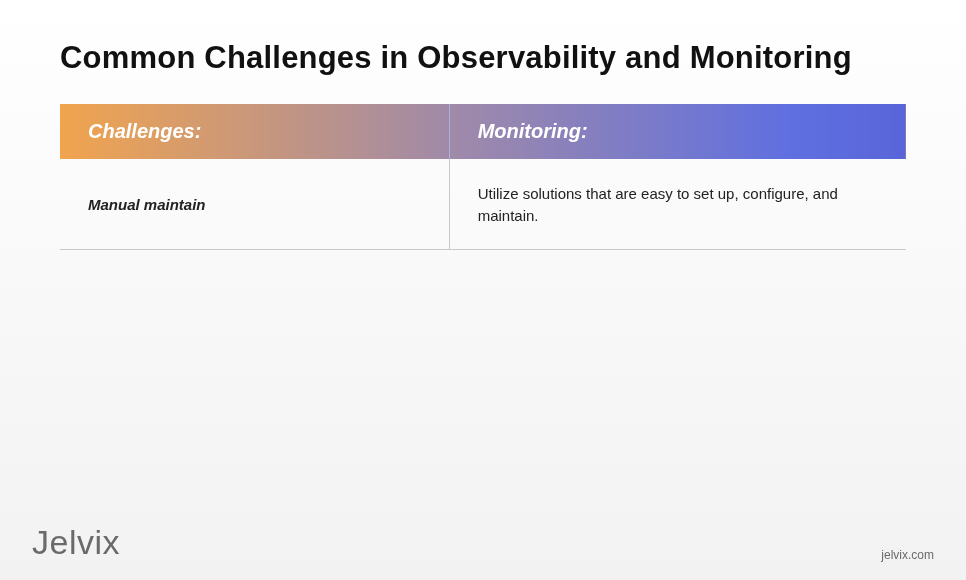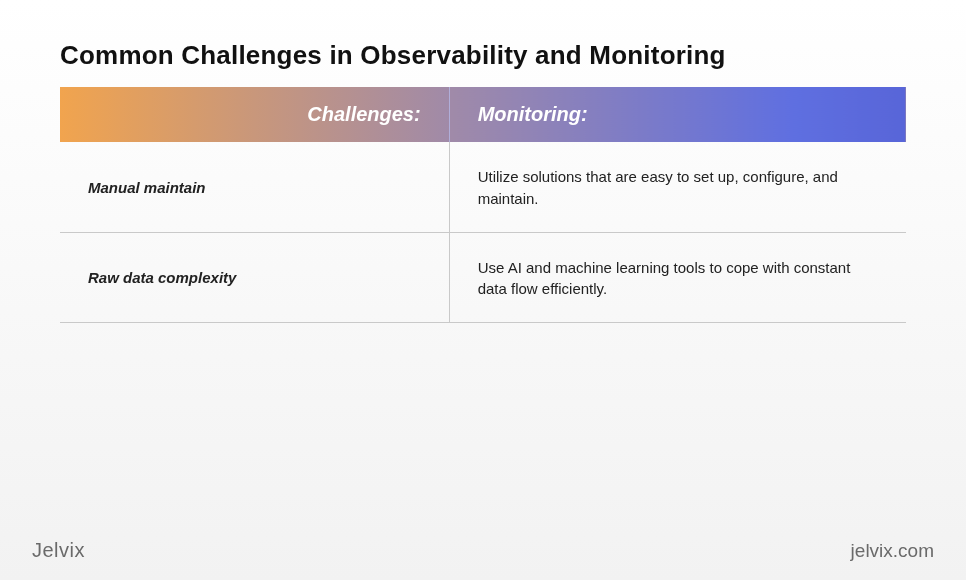--- a/index.html
+++ b/index.html
@@ -8,25 +8,25 @@
     height: 580px;
     background: linear-gradient(180deg, #ffffff 0%, #f2f2f2 100%);
     font-family: -apple-system, BlinkMacSystemFont, "Segoe UI", Helvetica, Arial, sans-serif;
     position: relative;
     overflow: hidden;
   }
   .container {
     padding: 40px 60px 0 60px;
   }
   .title {
-    font-size: 26px;
+    font-size: 31px;
     font-weight: 700;
     color: #111;
     letter-spacing: 0.2px;
-    margin-bottom: 16px;
+    margin-bottom: 28px;
   }
   .table {
     width: 100%;
     border-collapse: collapse;
     background: transparent;
   }
   .header-row {
     height: 55px;
   }
   .header-cell {
@@ -35,21 +35,20 @@
     font-weight: 700;
     font-style: italic;
     color: #ffffff;
     text-align: left;
     vertical-align: middle;
   }
   .header-cell.left {
     background: linear-gradient(90deg, #f1a44e 0%, #a08aa8 100%);
     border-right: 1px solid rgba(255,255,255,0.4);
     width: 46%;
-    text-align: right;
   }
   .header-cell.right {
     background: linear-gradient(90deg, #a08aa8 0%, #5f6fe0 75%, #5865d8 100%);
     width: 54%;
   }
   .body-row {
   }
   .body-cell {
     padding: 24px 28px 22px 28px;
     font-size: 15px;
@@ -72,26 +71,26 @@
     bottom: 18px;
     left: 32px;
     right: 32px;
     display: flex;
     justify-content: space-between;
     align-items: flex-end;
     color: #6a6a6a;
   }
   .logo {
     font-family: "Trebuchet MS", "Segoe UI", sans-serif;
-    font-size: 20px;
+    font-size: 34px;
     letter-spacing: 0.5px;
     color: #6a6a6a;
   }
   .site {
-    font-size: 19px;
+    font-size: 12px;
     color: #6a6a6a;
   }
 </style>
 </head>
 <body>
 
 <div class="container">
   <h1 class="title">Common Challenges in Observability and Monitoring</h1>
 
   <table class="table">
@@ -99,24 +98,20 @@
       <tr class="header-row">
         <th class="header-cell left">Challenges:</th>
         <th class="header-cell right">Monitoring:</th>
       </tr>
     </thead>
     <tbody>
       <tr class="body-row">
         <td class="body-cell left">Manual maintain</td>
         <td class="body-cell right">Utilize solutions that are easy to set up, configure, and maintain.</td>
       </tr>
-      <tr class="body-row">
-        <td class="body-cell left">Raw data complexity</td>
-        <td class="body-cell right">Use AI and machine learning tools to cope with constant data flow efficiently.</td>
-      </tr>
     </tbody>
   </table>
 </div>
 
 <div class="footer">
   <div class="logo">Jelvix</div>
   <div class="site">jelvix.com</div>
 </div>
 
 </body></html>

